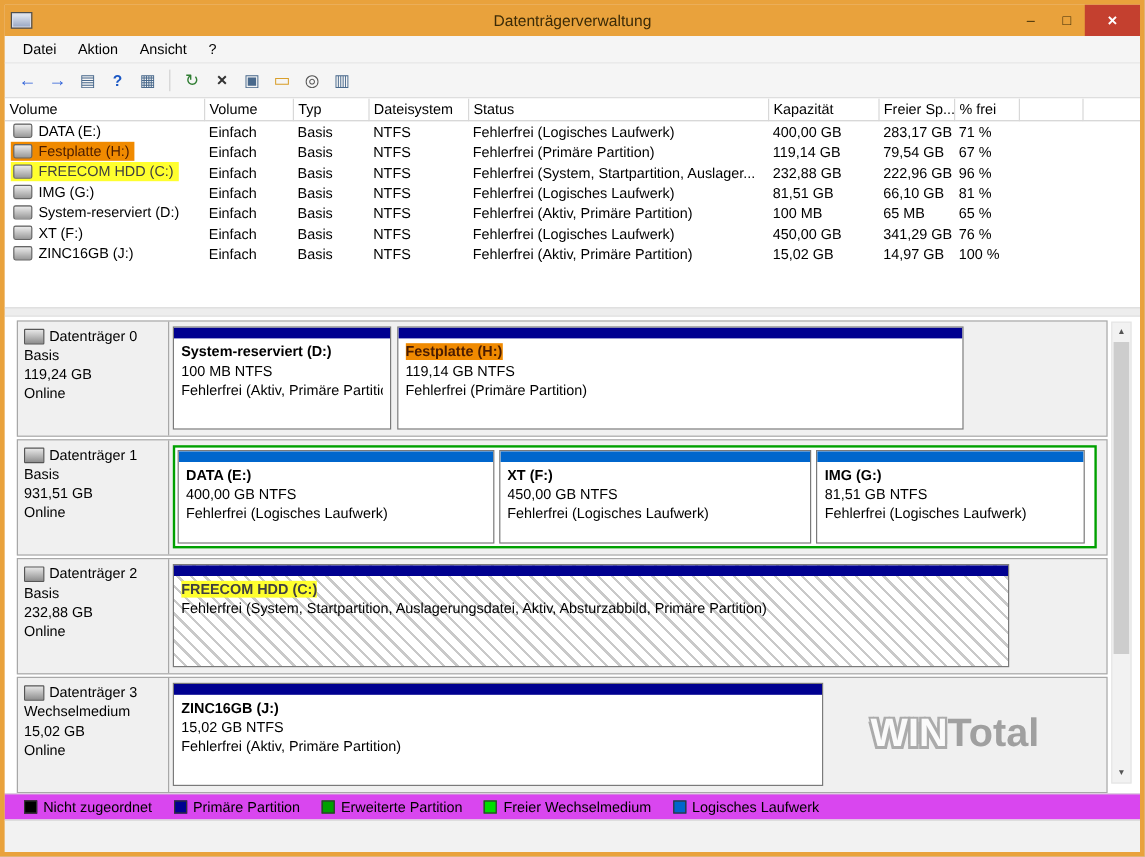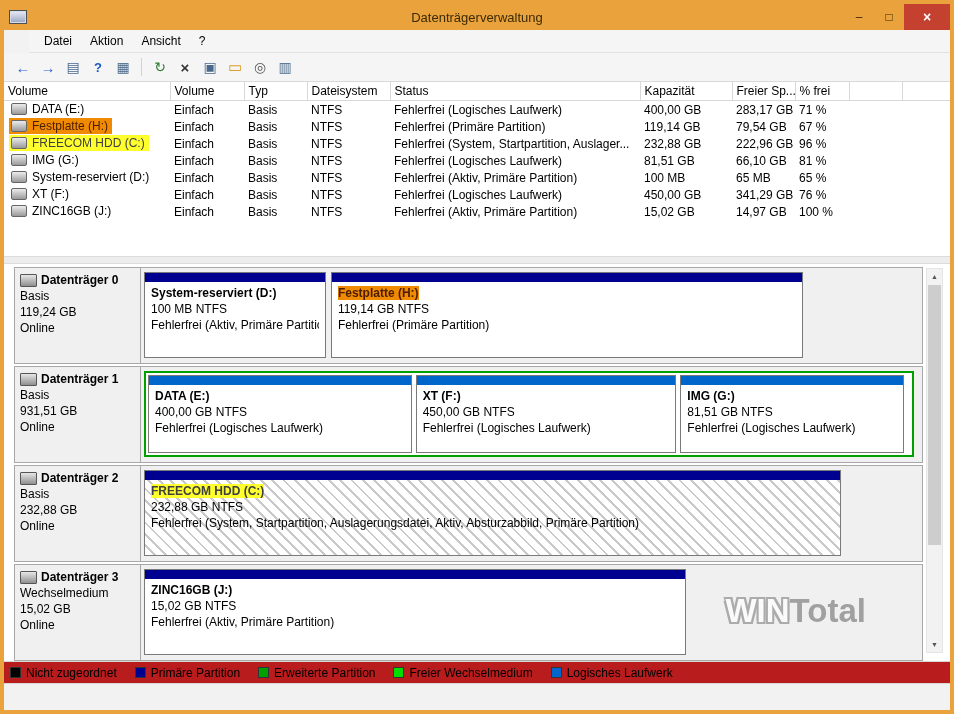--- a/index.html
+++ b/index.html
@@ -10,21 +10,21 @@
   .titlebar{height:26px;position:relative;display:flex;align-items:center;flex:0 0 auto;background:#E9A23C;}
   .app-icon{width:16px;height:12px;margin-left:5px;background:linear-gradient(#e9edf5,#96a4c2);
     border:1px solid #4f4f4f;box-shadow:inset 0 0 0 1px #d5dced;z-index:2;}
   .title{position:absolute;left:0;right:0;text-align:center;font-size:13px;color:#3c2b07;pointer-events:none;}
   .wcontrols{margin-left:auto;display:flex;height:100%;z-index:3;}
   .wbtn{width:30px;height:100%;display:flex;align-items:center;justify-content:center;
     font-size:12px;color:#3c2b07;}
   .wbtn.close{width:46px;color:#fff;font-size:14px;font-weight:bold;}
   
   .menubar{height:22px;background:#F5F5F5;border-bottom:1px solid #E3E3E3;display:flex;
-    align-items:center;padding-left:6px;font-size:12px;flex:0 0 auto;margin-left:25px;}
+    align-items:center;padding-left:6px;font-size:12px;flex:0 0 auto;}
   .mitem{padding:2px 9px;}
   
   .toolbar{height:28px;background:#F5F5F5;border-bottom:1px solid #D9D9D9;display:flex;
     align-items:center;padding-left:8px;gap:3px;flex:0 0 auto;}
   .tbtn{width:22px;height:22px;display:flex;align-items:center;justify-content:center;
     font-size:14px;color:#49698c;}
   .tbtn.arrow{color:#2b5fd9;font-weight:bold;font-size:15px;}
   .tbtn.help{color:#1a57c4;font-weight:bold;font-size:13px;}
   .tbtn.refresh{color:#2f7d32;}
   .tbtn.del{color:#333;font-weight:bold;font-size:15px;}
@@ -45,21 +45,21 @@
   .drive-icon{width:14px;height:10px;background:linear-gradient(#ececec,#9a9a9a);
     border:1px solid #666;border-radius:2px;flex:0 0 auto;display:inline-block;}
   
   .splitter{height:6px;background:#EDEDED;border-top:1px solid #DCDCDC;border-bottom:1px solid #DCDCDC;flex:0 0 auto;}
   
   .graph-pane{flex:1;background:#fff;position:relative;padding-top:3px;overflow:hidden;}
   .disk-row{height:97px;margin:0 27px 2px 10px;border:1px solid #A8A8A8;background:#F0F0F0;
     display:flex;box-sizing:border-box;}
   .disk-label{width:118px;flex:0 0 auto;border-right:1px solid #A8A8A8;
     padding:4px 2px 0 5px;font-size:12px;line-height:16px;overflow:hidden;}
-  .dname{font-weight:bold;display:flex;align-items:center;gap:4px;white-space:nowrap;}
+  .dname{font-weight:normal;display:flex;align-items:center;gap:4px;white-space:nowrap;}
   .disk-icon{width:15px;height:11px;background:linear-gradient(#e6e6e6,#8f8f8f);
     border:1px solid #555;border-radius:1px;flex:0 0 auto;}
   .disk-graph{flex:1;padding:4px 4px 0 3px;display:flex;align-items:flex-start;position:relative;}
   .part{height:86px;border:1px solid #7a7a7a;background:#fff;box-sizing:border-box;
     margin-right:5px;overflow:hidden;}
   .part.hatch{background:repeating-linear-gradient(45deg,#ffffff 0 6px,#c9c9c9 6px 8px);}
   .strip{height:9px;background:#000090;}
   .pbody{padding:3px 6px;font-size:12px;line-height:16px;}
   .pline{white-space:nowrap;overflow:hidden;}
   .pname{font-weight:bold;}
@@ -70,22 +70,22 @@
   .watermark{position:absolute;right:84px;top:328px;font-size:33px;font-weight:bold;user-select:none;}
   .wm1{color:#fafafa;text-shadow:-2px -2px 0 #ababab,2px -2px 0 #ababab,-2px 2px 0 #ababab,2px 2px 0 #ababab;}
   .wm2{color:#a0a0a0;}
   
   .vscroll{position:absolute;top:4px;right:7px;bottom:8px;width:17px;background:#F2F2F2;
     border:1px solid #E5E5E5;box-sizing:border-box;}
   .sarrow{height:15px;display:flex;align-items:center;justify-content:center;font-size:7px;color:#555;}
   .sarrow.down{position:absolute;bottom:0;left:0;right:0;}
   .sthumb{position:absolute;left:1px;right:1px;top:16px;height:68%;background:#CDCDCD;}
   
-  .legend{height:21px;background:#b91c1c;border-top:1px solid #D8D8D8;display:flex;
-    align-items:center;gap:18px;padding-left:6px;font-size:12px;flex:0 0 auto;}
+  .legend{height:21px;background:#d946ef;border-top:1px solid #D8D8D8;display:flex;
+    align-items:center;gap:18px;padding-left:16px;font-size:12px;flex:0 0 auto;}
   .litem{display:flex;align-items:center;gap:5px;}
   .swatch{width:11px;height:11px;border:1px solid #333;box-sizing:border-box;}
   .statusbar{height:26px;background:#F2F2F2;border-top:1px solid #D8D8D8;flex:0 0 auto;}
 </style>
 </head>
 <body>
 
 <div class="window">
 
   <div class="titlebar" style="background-color: rgb(233, 162, 60);">
@@ -340,21 +340,20 @@
           </div>
         <div>Basis</div>
         <div>232,88 GB</div>
         <div>Online</div>
       </div>
       <div class="disk-graph">
         <div class="part hatch" style="width:90%">
           <div class="strip" style="background-color: rgb(0, 0, 144);"></div>
           <div class="pbody">
             <div class="pline pname"><span class="hly">FREECOM HDD (C:)</span></div>
-            <div class="pline">232,88 GB NTFS</div>
             <div class="pline">Fehlerfrei (System, Startpartition, Auslagerungsdatei, Aktiv, Absturzabbild, Primäre Partition)</div>
           </div>
         </div>
       </div>
     </div>
 
     <div class="disk-row">
       <div class="disk-label">
         <div class="dname">
             <span class="disk-icon"></span>

